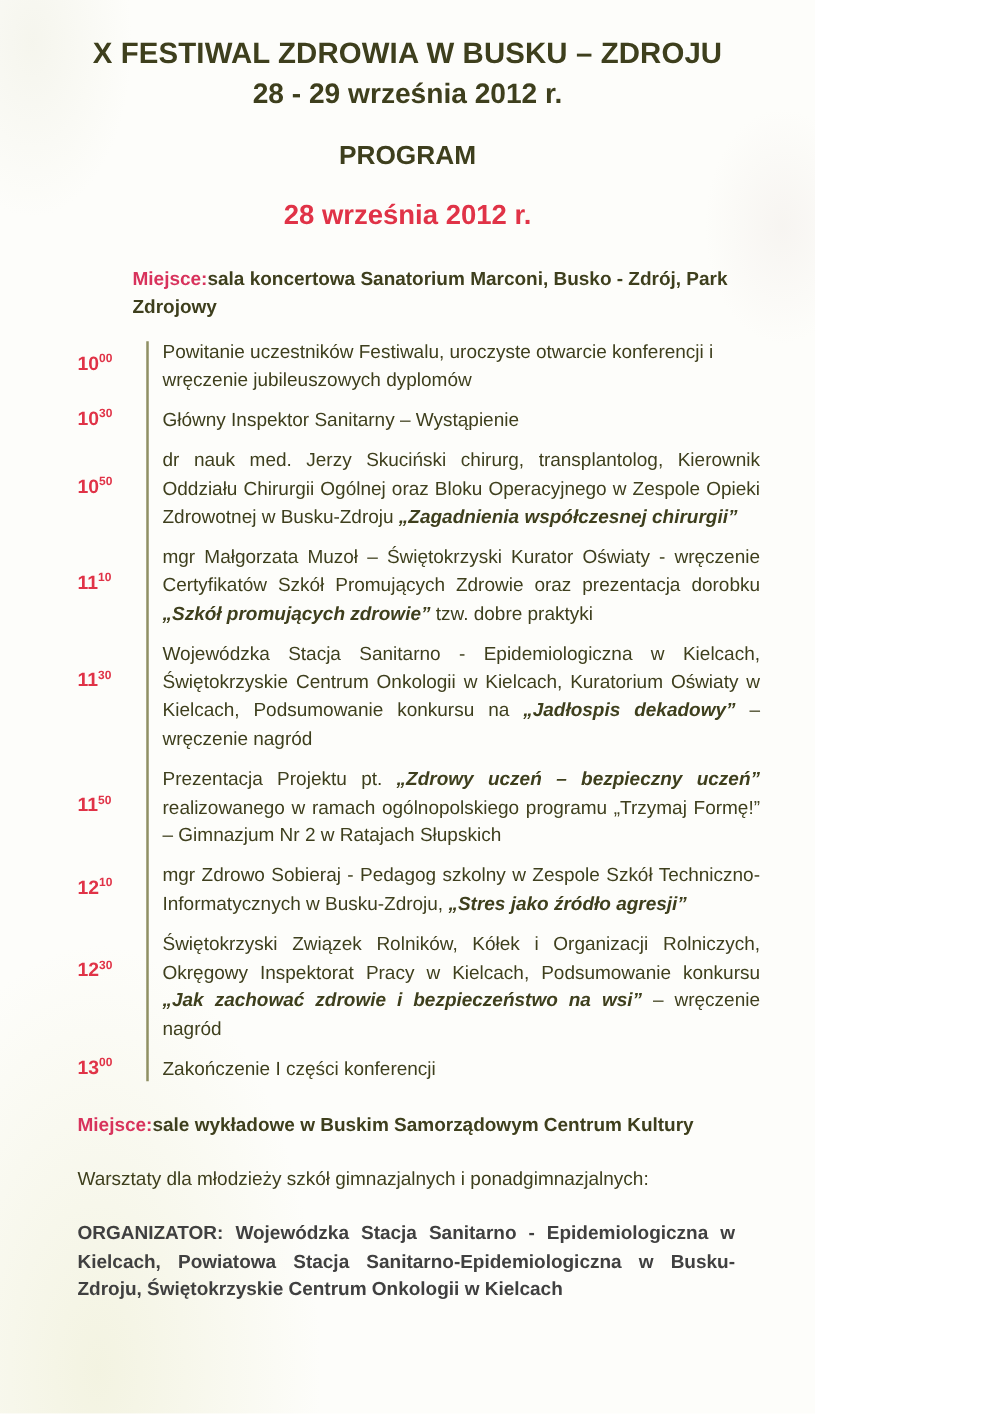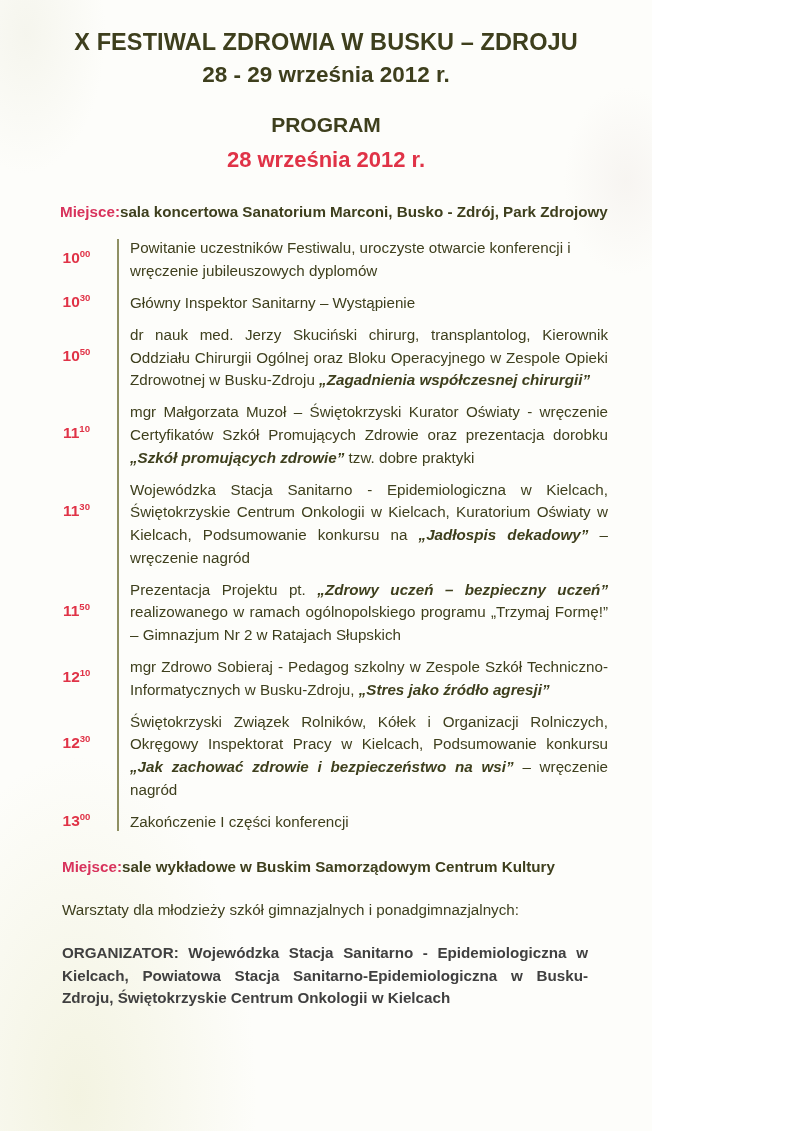--- a/index.html
+++ b/index.html
@@ -59,30 +59,30 @@
     font-weight: bold;
     font-size: 21px;
     text-align: center;
     margin-top: 22px;
   }
   .date-line {
     color: #e03347;
     font-weight: bold;
     font-size: 22px;
     text-align: center;
-    margin-top: 10px;
+    margin-top: 22px;
   }
 
   
   .venue {
     font-size: 15.2px;
     font-weight: bold;
     color: #3e3f1d;
     margin-top: 28px;
-    padding-left: 60px;
+    padding-left: 106px;
     line-height: 1.45;
   }
   .venue .label {
     color: #d8335c;
     font-weight: bold;
   }
   .venue-2 {
     margin-top: 22px;
     padding-left: 62px;
   }
@@ -106,21 +106,21 @@
     background: #7b7c49;
     opacity: 0.85;
   }
   .row {
     display: flex;
     align-items: flex-start;
   }
   .time-cell {
     flex: 0 0 55px;
     width: 55px;
-    text-align: center;
+    text-align: left;
     padding-right: 26px;
     box-sizing: border-box;
     color: #e03347;
     font-weight: bold;
     font-size: 15.5px;
     white-space: nowrap;
   }
   .time-cell sup {
     font-size: 9.6px;
     font-weight: bold;

